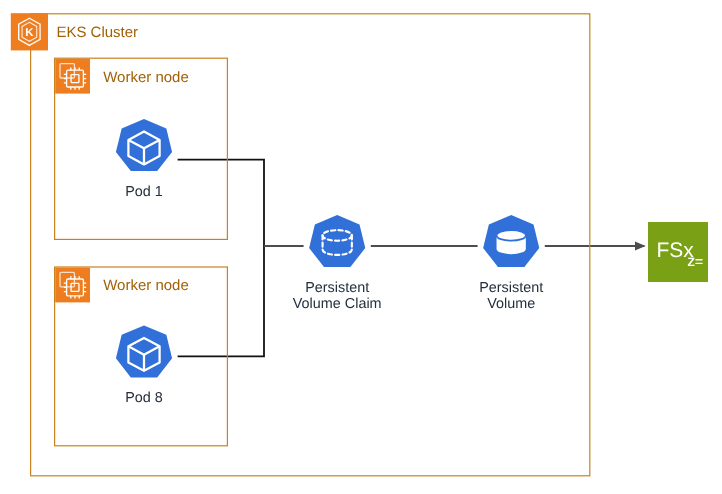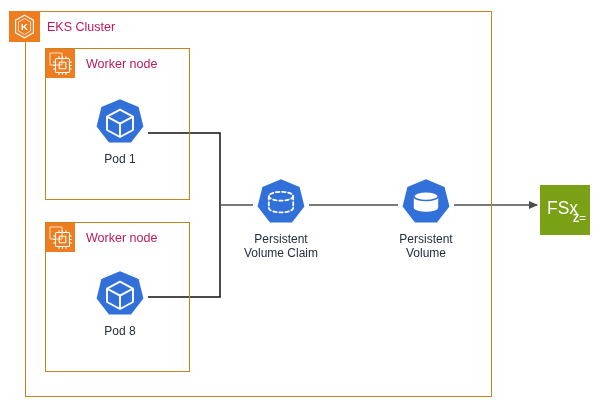--- a/index.html
+++ b/index.html
@@ -77,21 +77,21 @@
     left: 46px;
     top: 223px;
     width: 29px;
     height: 29px;
   }
   .badge svg { display: block; }
 
   
   .group-title {
     position: absolute;
-    color: #be185d;
+    color: #a16207;
     font-size: 12.5px;
     line-height: 1;
     white-space: nowrap;
   }
   .title-eks   { left: 47px;  top: 21px; }
   .title-wn-1  { left: 86px;  top: 58px; }
   .title-wn-2  { left: 86px;  top: 232px; }
 
   
   .node {

